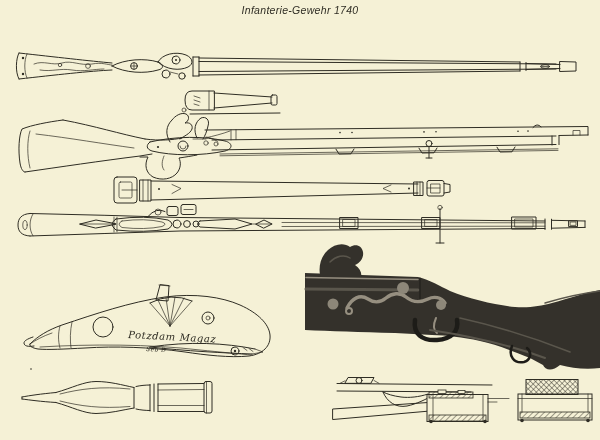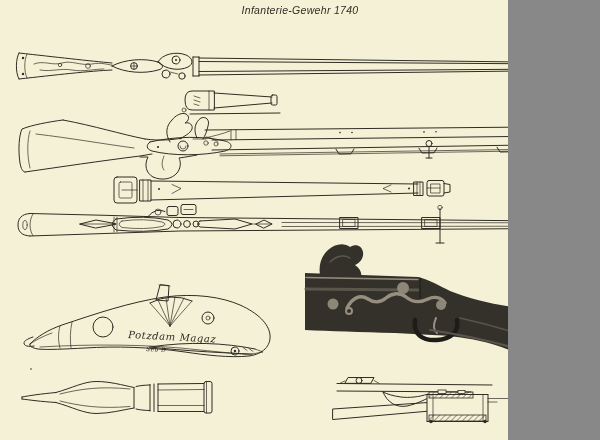--- a/index.html
+++ b/index.html
@@ -3,21 +3,21 @@
 <meta charset="utf-8">
 <style>
   :root{
     --bg:#f5f1d6;
     --ink:#2f2d24;
     --photo-dark:#34312b;
     --photo-light:#968f80;
   }
   html,body{margin:0;padding:0;background:#888;}
   .plate{
-    position:relative;width:508px;height:440px;background:var(--bg);
+    position:relative;width:600px;height:440px;background:var(--bg);
     overflow:hidden;font-family:"Liberation Sans",sans-serif;
   }
   svg{display:block}
   .ink{stroke:var(--ink);fill:none;stroke-width:1;stroke-linecap:round;stroke-linejoin:round}
   .ink-thin{stroke:var(--ink);fill:none;stroke-width:.7;stroke-linecap:round;stroke-linejoin:round}
   .ink-fill{fill:var(--ink);stroke:none}
   .paper{fill:var(--bg)}
   .hatch-line{stroke:var(--ink);stroke-width:.9}
   .photo-base{fill:var(--photo-dark);stroke:none}
   .photo-hl{stroke:var(--photo-light);fill:none;stroke-linecap:round}

